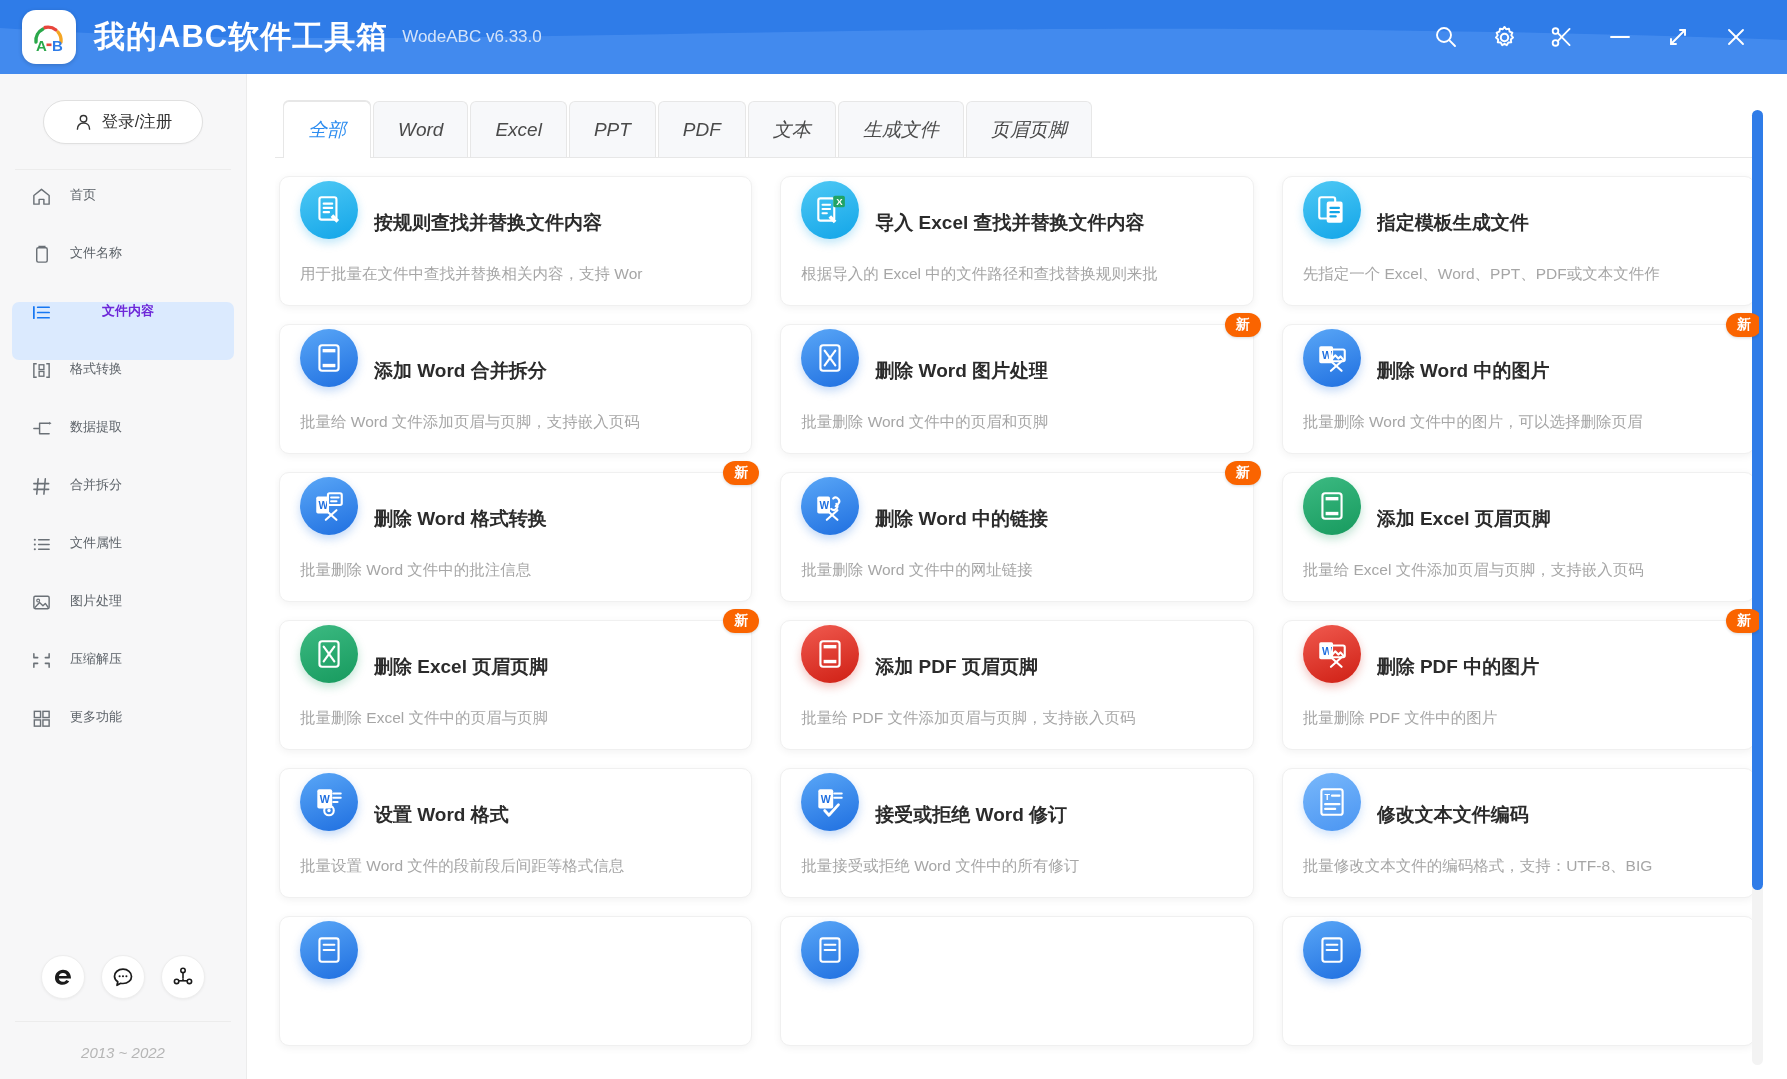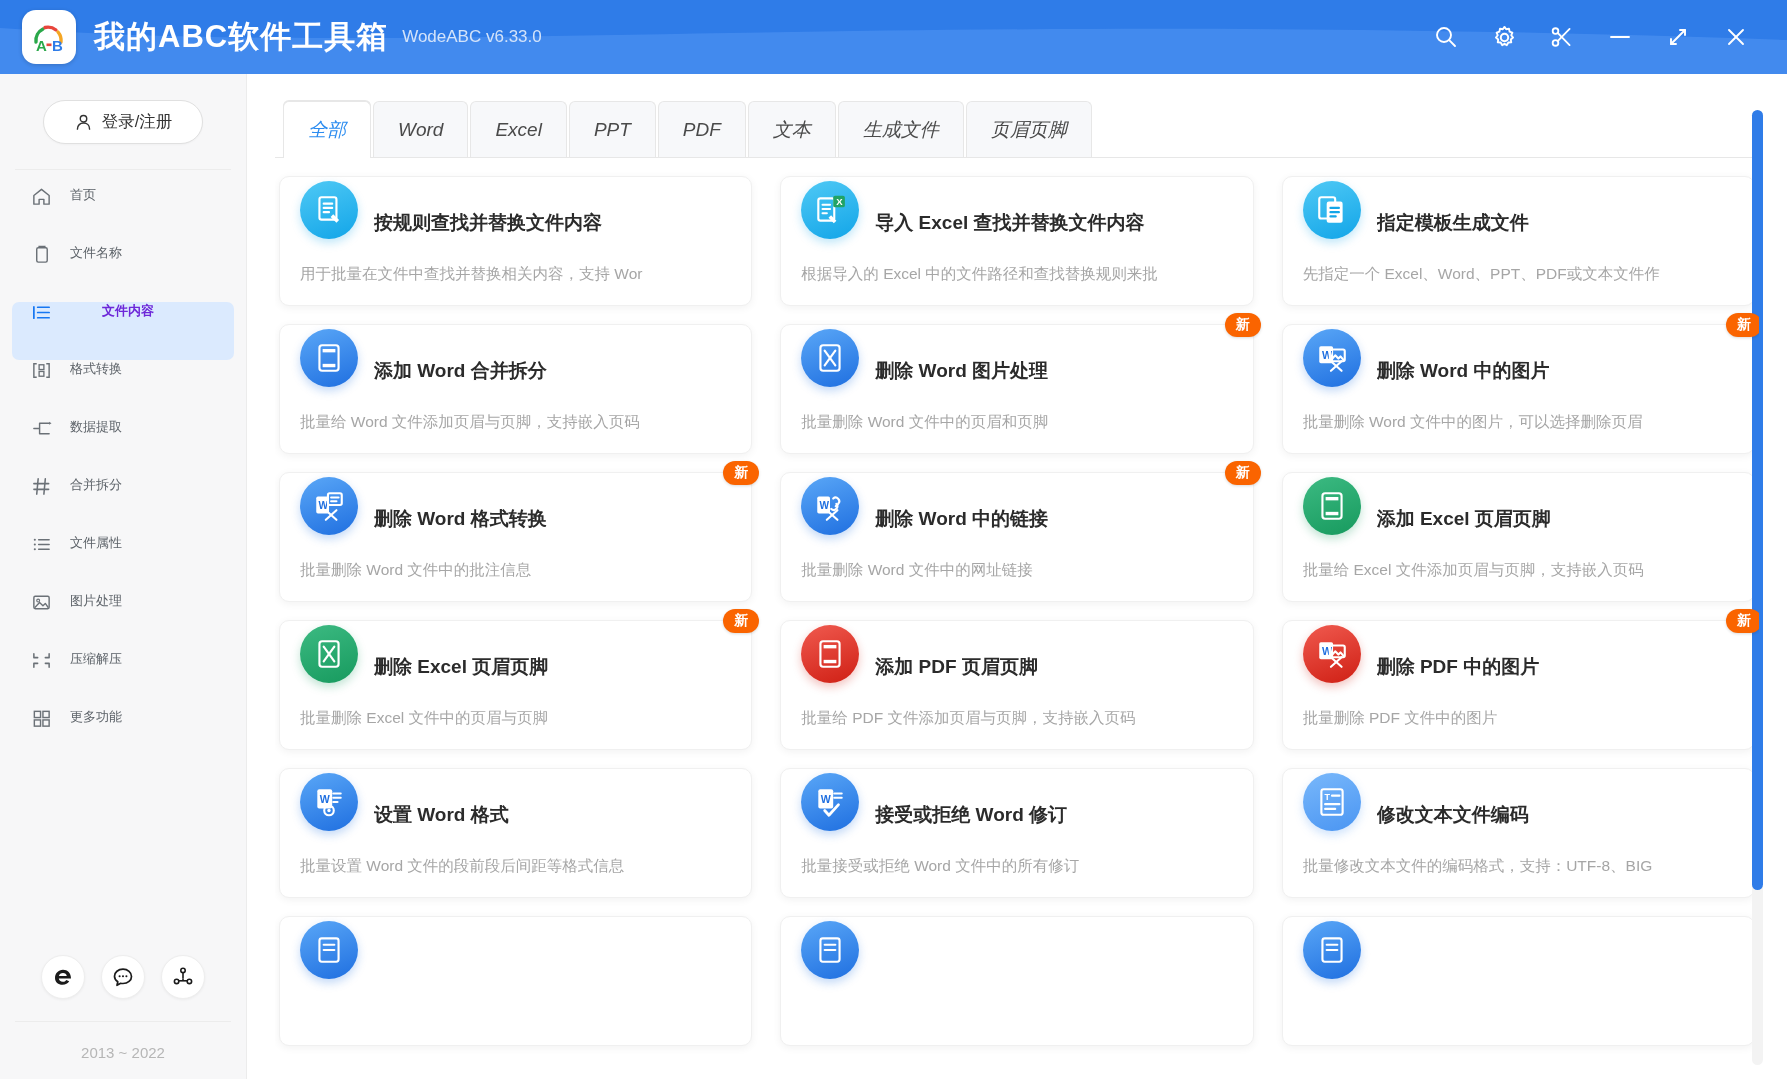--- a/index.html
+++ b/index.html
@@ -100,20 +100,21 @@
     width: 44px; height: 44px; border-radius: 50%;
     background: #ffffff; border: 1px solid #eee;
     display: flex; align-items: center; justify-content: center;
     cursor: pointer;
     box-shadow: 0 1px 3px rgba(0,0,0,.05);
   }
   .sb-sep2 { height: 1px; background: #ececec; margin: 0 15px; }
   .copyright {
     text-align: center; color: #b6b6b6; font-size: 15px;
     padding: 22px 0 18px 0;
+    font-style: italic;
   }
 
   
   .content {
     flex: 1; position: relative;
     background: #ffffff;
     padding: 22px 18px 0 18px;
     overflow: hidden;
   }
   .panel {

